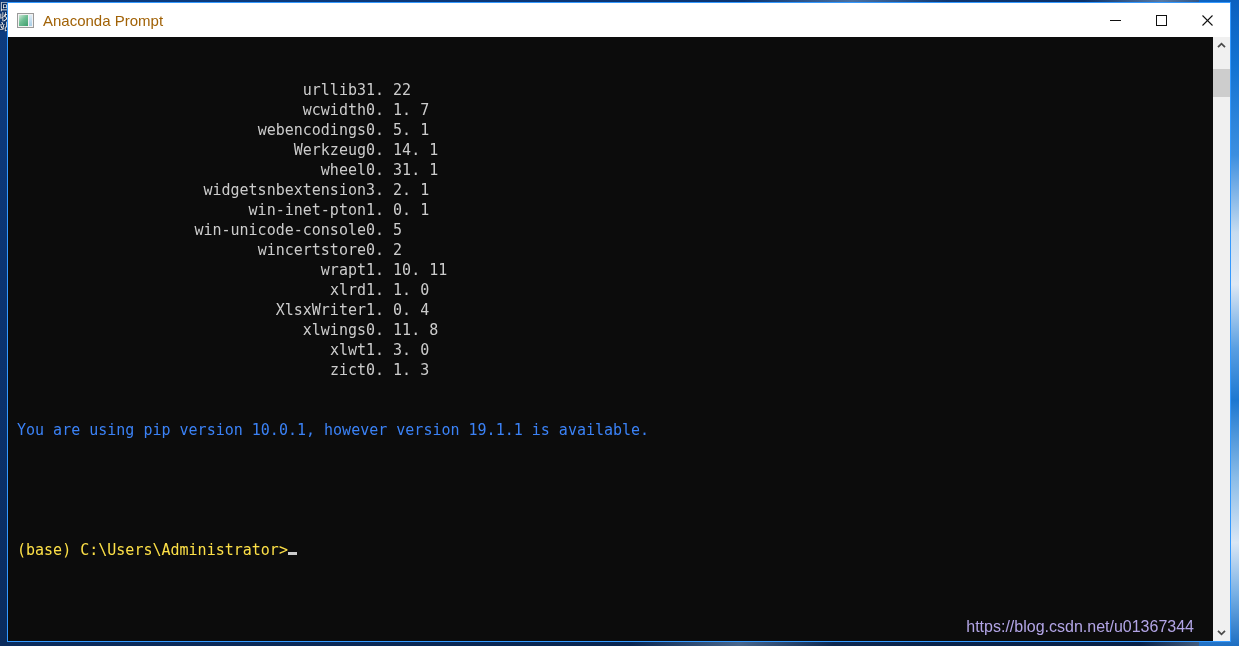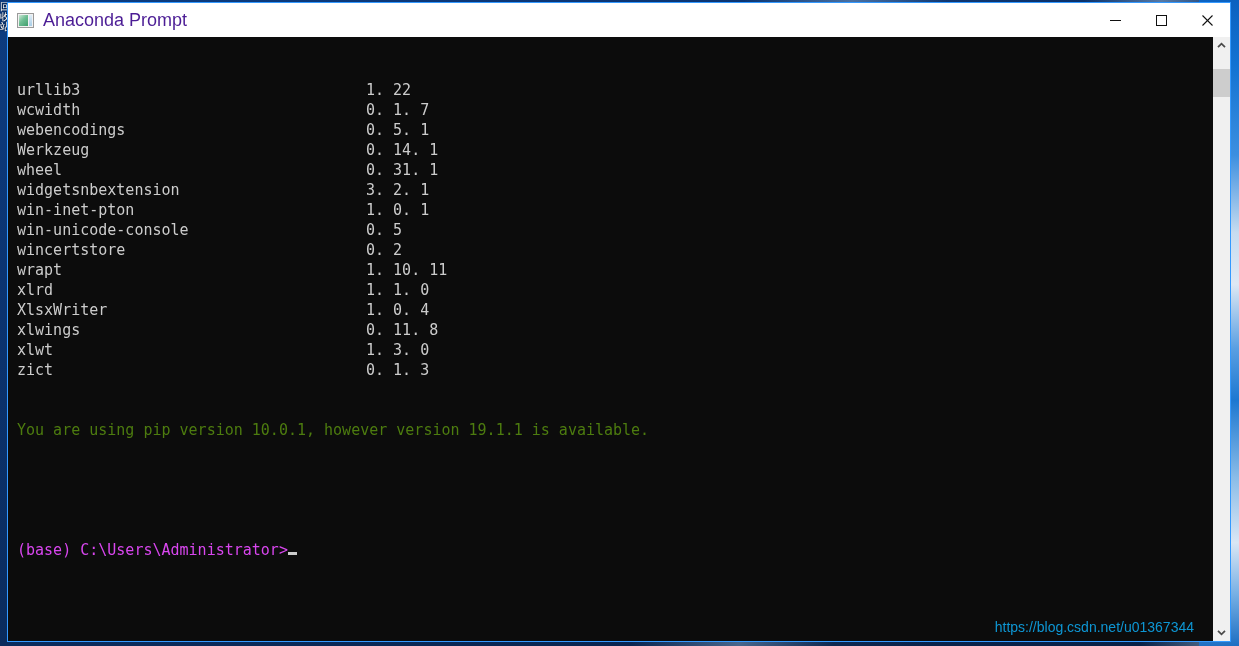--- a/index.html
+++ b/index.html
@@ -102,22 +102,22 @@
     background: linear-gradient(135deg, #cfe8d8 0%, #6fbf94 45%, #3f9e6d 100%);
   }
   .app-icon .icon-strip {
     position: absolute;
     right: 1px; top: 1px;
     width: 3px; height: 11px;
     background: linear-gradient(180deg, #dfeef8 0%, #a8cde6 100%);
   }
   #title-text {
     font-family: "Liberation Sans", sans-serif;
-    font-size: 18px;
-    color: #4c1d95;
+    font-size: 15px;
+    color: #a16207;
     white-space: nowrap;
   }
   #window-controls {
     position: absolute;
     right: 0; top: 0;
     height: 34px;
     display: flex;
   }
   .win-btn {
     width: 46px;
@@ -144,40 +144,40 @@
     font-size: 15px;
     line-height: 20px;
     color: #cccccc;
     padding: 3px 0 0 9px;
     box-sizing: border-box;
     white-space: pre;
     position: relative;
     overflow: hidden;
   }
   .pkg-line { height: 20px; }
-  .pkg-name { display: inline-block; width: 349px; }
-  .warn { color: #4d7c0f; }
-  .prompt-line { color: #d946ef; }
+  .pkg-name { display: inline-block; width: 349px; text-align: right; }
+  .warn { color: #3b82f6; }
+  .prompt-line { color: #fde047; }
   .cursor {
     display: inline-block;
     width: 9px;
     height: 3px;
     background: #cccccc;
     vertical-align: baseline;
     margin-bottom: 0px;
   }
 
   
   #watermark {
     position: absolute;
     right: 18px;
     bottom: 4px;
     font-family: "Liberation Sans", sans-serif;
-    font-size: 14px;
-    color: #0ea5e9;
+    font-size: 16px;
+    color: #c4b5fd;
     white-space: nowrap;
     opacity: .9;
   }
 
   
   #scrollbar {
     width: 17px;
     min-width: 17px;
     background: #f0f0f0;
     display: flex;

